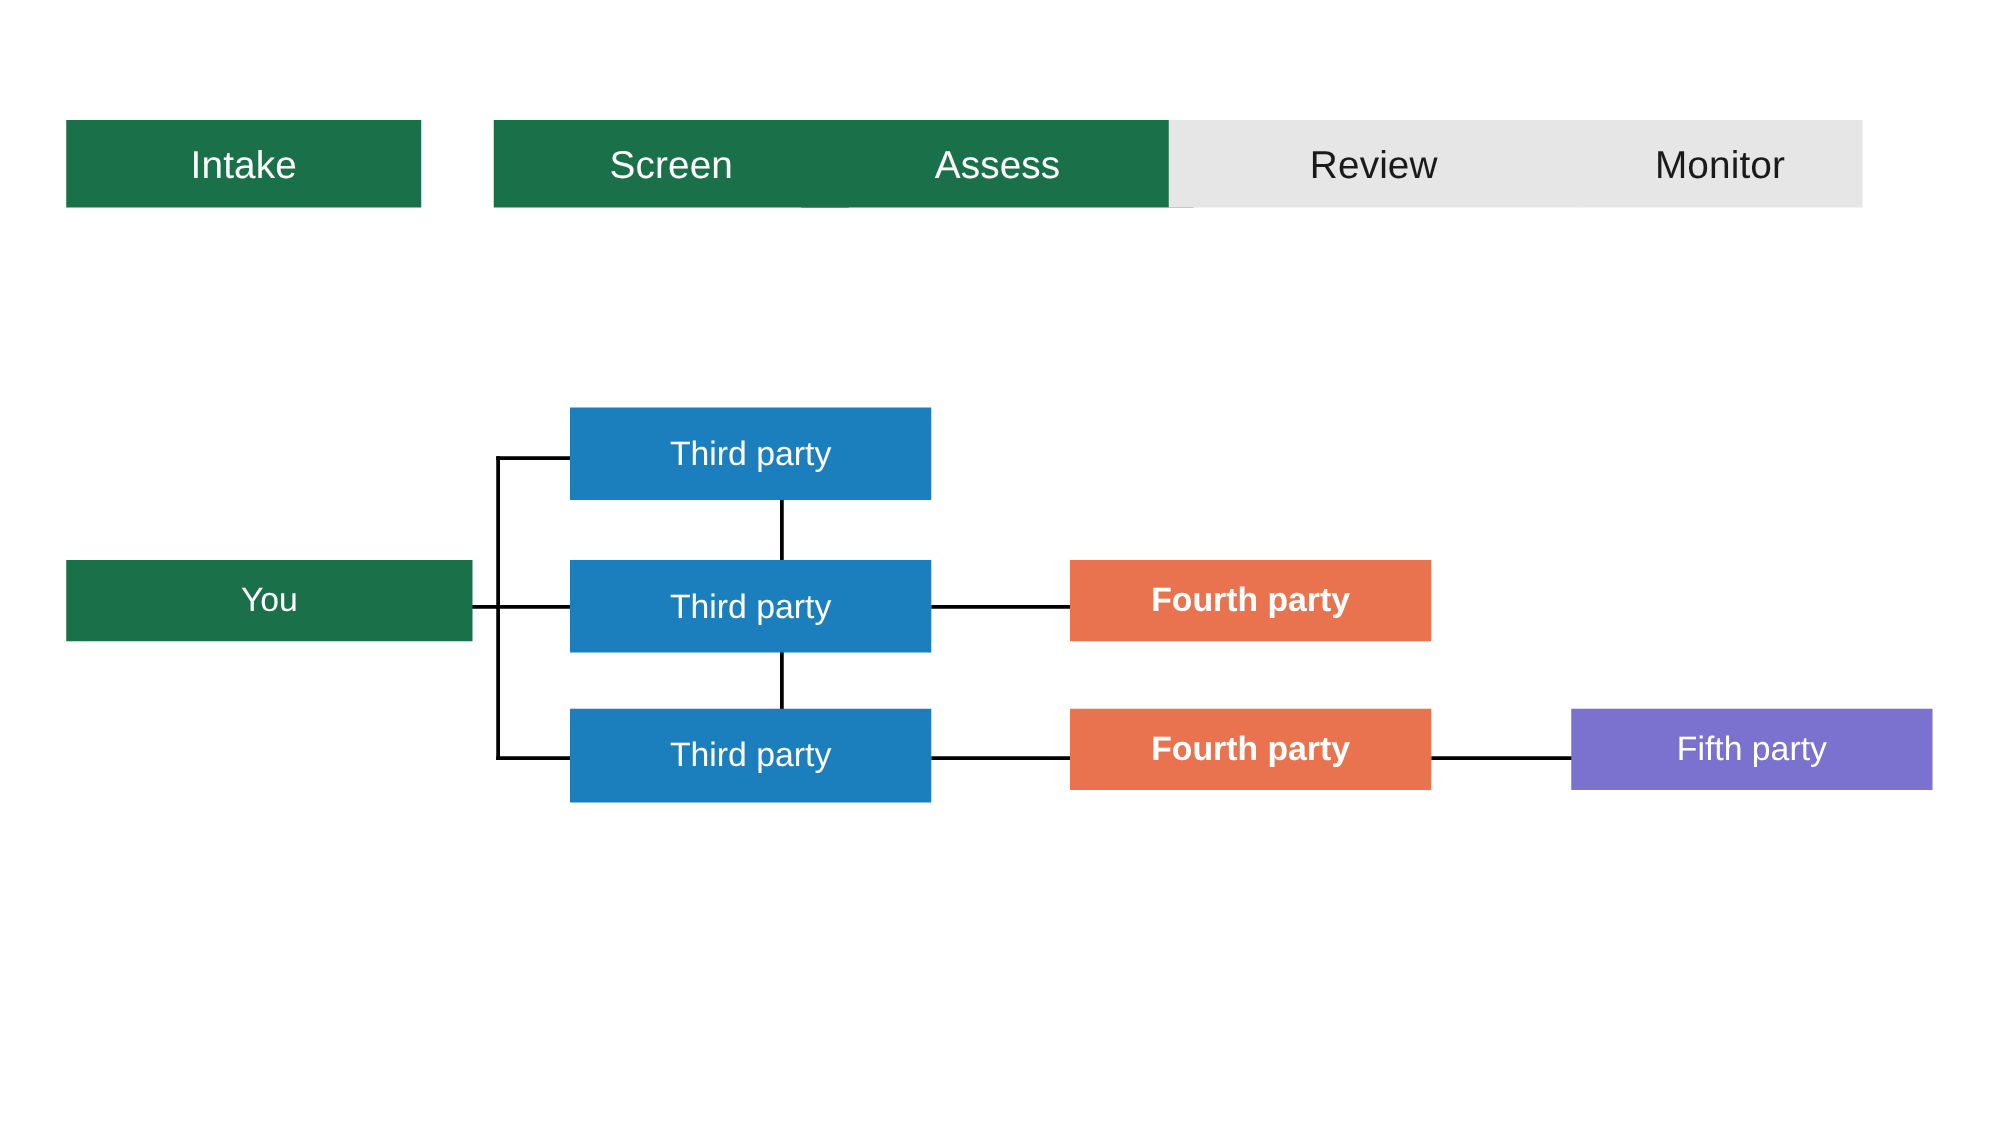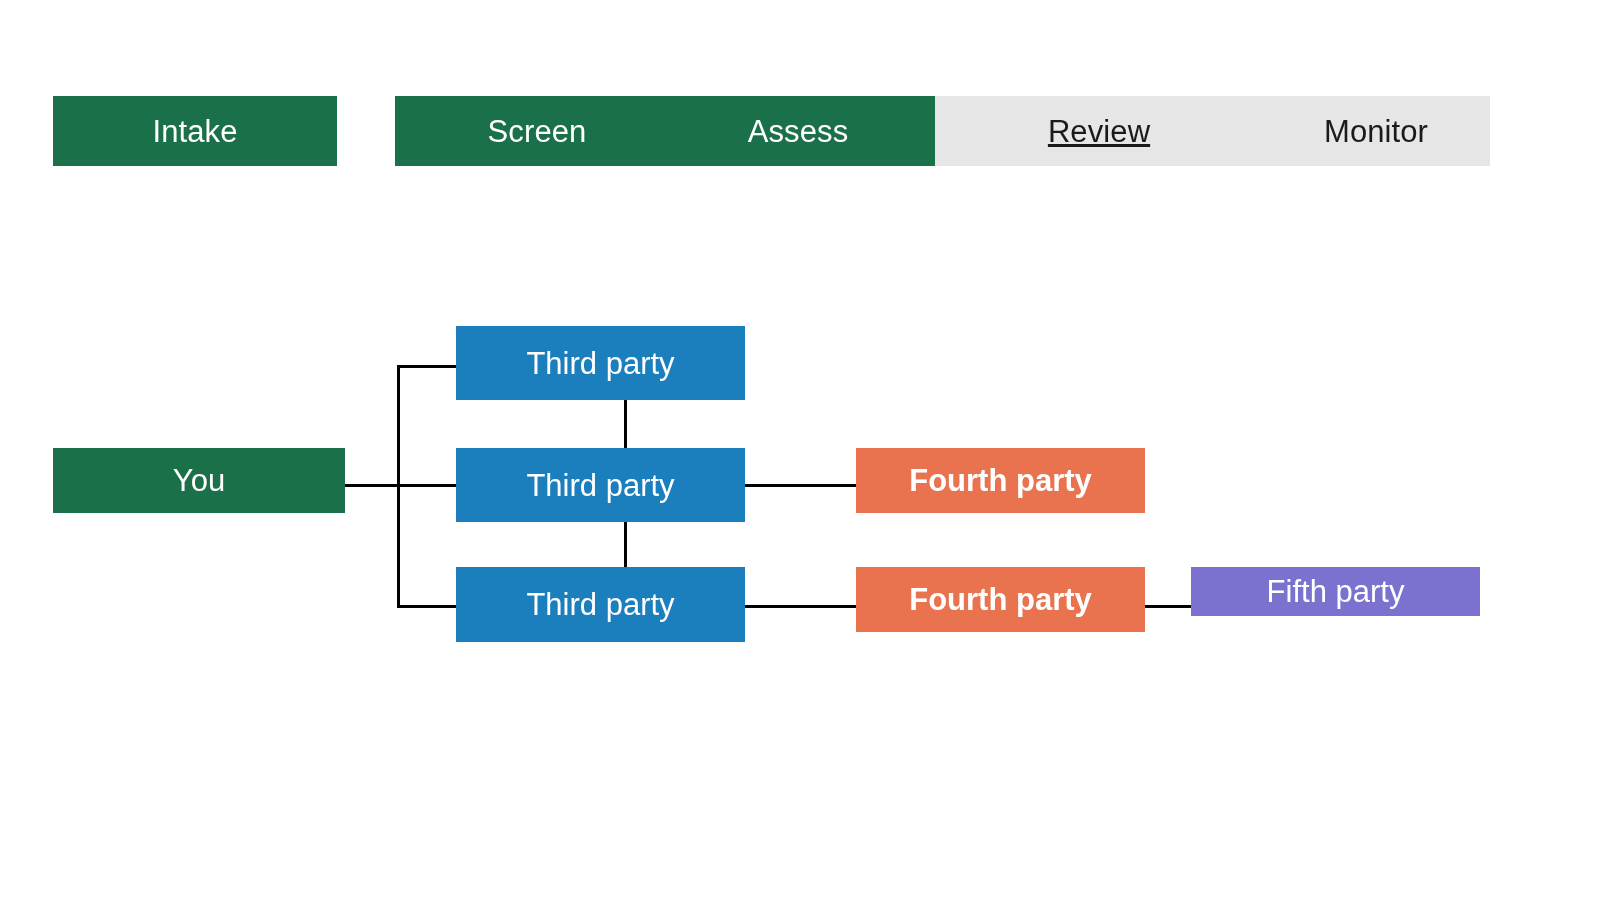--- a/index.html
+++ b/index.html
@@ -39,21 +39,21 @@
     background: #e6e6e6;
     color: #1a1a1a;
   }
 
   
   .node {
     position: absolute;
     display: flex;
     align-items: center;
     justify-content: center;
-    font-size: 31px;
+    font-size: 27px;
     line-height: 1;
     color: #ffffff;
     white-space: nowrap;
     z-index: 3;
   }
   .node.you    { background: #1a7049; }
   .node.third  { background: #1b7ebd; }
   .node.fourth { background: #e8734e; font-weight: bold; }
   .node.fifth  { background: #7a72ce; }
 
@@ -74,21 +74,21 @@
   <div id="pipeline">
       <div class="stage active" style="left: 53px; width: 284px;">
         <span>Intake</span>
       </div>
       <div class="stage active" style="left: 347px; width: 284px; margin-left: 48px;">
         <span>Screen</span>
       </div>
       <div class="stage active" style="left: 641px; width: 314px;">
         <span>Assess</span>
       </div>
-      <div class="stage inactive" style="left: 935px; width: 328px; text-decoration: underline;">
+      <div class="stage inactive" style="left: 935px; width: 328px;">
         <span>Review</span>
       </div>
       <div class="stage inactive" style="left: 1262px; width: 228px;">
         <span>Monitor</span>
       </div>
     </div>
 
   <div id="edges">
       <div class="conn h" style="left: 344px; top: 484px; width: 56px; background: rgb(0, 0, 0);"></div>
       <div class="conn v" style="left: 397px; top: 365px; height: 243px; background: rgb(0, 0, 0);"></div>
@@ -96,36 +96,36 @@
       <div class="conn h" style="left: 397px; top: 484px; width: 61px; background: rgb(0, 0, 0);"></div>
       <div class="conn h" style="left: 397px; top: 605px; width: 61px; background: rgb(0, 0, 0);"></div>
       <div class="conn v" style="left: 624px; top: 399px; height: 50px; background: rgb(0, 0, 0);"></div>
       <div class="conn v" style="left: 624px; top: 521px; height: 47px; background: rgb(0, 0, 0);"></div>
       <div class="conn h" style="left: 745px; top: 484px; width: 112px; background: rgb(0, 0, 0);"></div>
       <div class="conn h" style="left: 745px; top: 605px; width: 112px; background: rgb(0, 0, 0);"></div>
       <div class="conn h" style="left: 1145px; top: 605px; width: 113px; background: rgb(0, 0, 0);"></div>
     </div>
 
   <div id="nodes">
-      <div class="node you" style="left: 53px; top: 448px; width: 292px; height: 65px; background: rgb(26, 112, 73);">
+      <div class="node you" style="left: 53px; top: 448px; width: 325px; height: 65px; background: rgb(26, 112, 73);">
         <span>You</span>
       </div>
       <div class="node third" style="left: 456px; top: 326px; width: 289px; height: 74px; background: rgb(27, 126, 189);">
         <span>Third party</span>
       </div>
       <div class="node third" style="left: 456px; top: 448px; width: 289px; height: 74px; background: rgb(27, 126, 189);">
         <span>Third party</span>
       </div>
       <div class="node third" style="left: 456px; top: 567px; width: 289px; height: 75px; background: rgb(27, 126, 189);">
         <span>Third party</span>
       </div>
       <div class="node fourth" style="left: 856px; top: 448px; width: 289px; height: 65px; background: rgb(232, 115, 78);">
         <span>Fourth party</span>
       </div>
       <div class="node fourth" style="left: 856px; top: 567px; width: 289px; height: 65px; background: rgb(232, 115, 78);">
         <span>Fourth party</span>
       </div>
-      <div class="node fifth" style="left: 1191px; top: 567px; width: 289px; height: 49px; background: rgb(122, 114, 206);">
+      <div class="node fifth" style="left: 1257px; top: 567px; width: 289px; height: 65px; background: rgb(122, 114, 206);">
         <span>Fifth party</span>
       </div>
     </div>
 
 </div>
 
 </body></html>

